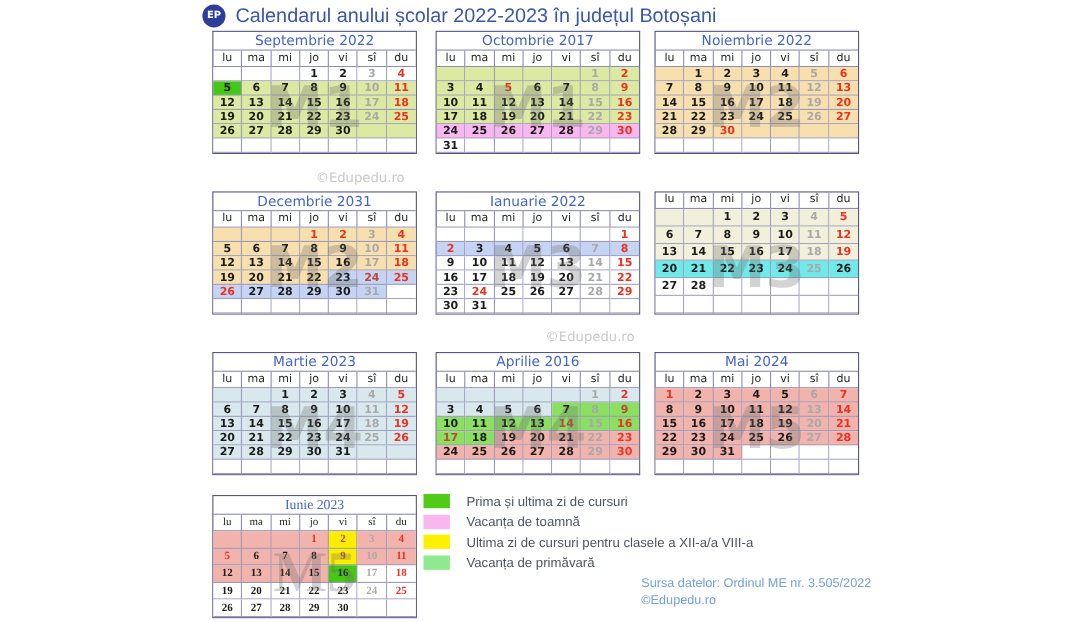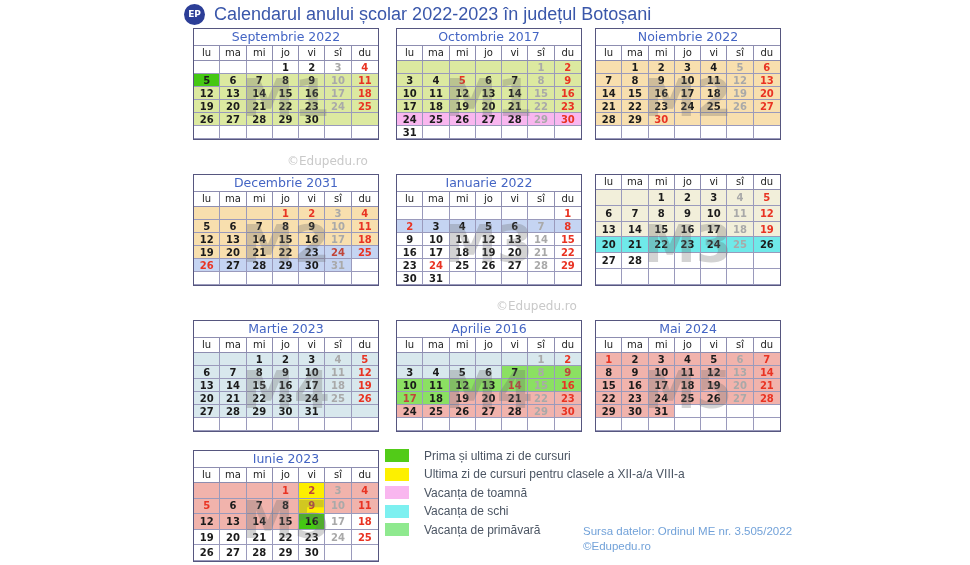--- a/index.html
+++ b/index.html
@@ -645,21 +645,21 @@
           <div class="cal-cell" style="background: rgb(255, 255, 255);"></div>
           <div class="cal-cell" style="background: rgb(255, 255, 255);"></div>
           <div class="cal-cell" style="background: rgb(255, 255, 255);"></div>
           <div class="cal-cell" style="background: rgb(255, 255, 255);"></div>
           <div class="cal-cell" style="background: rgb(255, 255, 255);"></div>
           <div class="cal-cell" style="background: rgb(255, 255, 255);"></div>
           <div class="cal-cell" style="background: rgb(255, 255, 255);"></div>
         </div>
         <div class="cal-wm">M5</div>
       </div>
-      <div class="cal" style="left: 193px; top: 450px;">
+      <div class="cal" style="left: 193px; top: 450px; font-family: Liberation Serif, serif;">
         <div class="cal-title">Iunie 2023</div>
         <div class="cal-weekdays">
           <span>lu</span>
           <span>ma</span>
           <span>mi</span>
           <span>jo</span>
           <span>vi</span>
           <span>sî</span>
           <span>du</span>
         </div>
@@ -711,30 +711,26 @@
         <div class="cal-wm">M5</div>
       </div>
     </div>
 
   <div class="legend" id="legend">
       <div class="legend-item">
         <span class="legend-swatch" style="background: rgb(82, 203, 24);"></span>
         <span class="legend-label">Prima și ultima zi de cursuri</span>
       </div>
       <div class="legend-item">
+        <span class="legend-swatch" style="background: rgb(249, 182, 239);"></span>
+        <span class="legend-label">Vacanța de toamnă</span>
+      </div>
+      <div class="legend-item">
         <span class="legend-swatch" style="background: rgb(253, 240, 0);"></span>
         <span class="legend-label">Ultima zi de cursuri pentru clasele a XII-a/a VIII-a</span>
-      </div>
-      <div class="legend-item">
-        <span class="legend-swatch" style="background: rgb(249, 182, 239);"></span>
-        <span class="legend-label">Vacanța de toamnă</span>
-      </div>
-      <div class="legend-item">
-        <span class="legend-swatch" style="background: rgb(125, 240, 240);"></span>
-        <span class="legend-label">Vacanța de schi</span>
       </div>
       <div class="legend-item">
         <span class="legend-swatch" style="background: rgb(143, 233, 143);"></span>
         <span class="legend-label">Vacanța de primăvară</span>
       </div>
     </div>
 
   <div class="source">
     <div>Sursa datelor: Ordinul ME nr. 3.505/2022</div>
     <div>©Edupedu.ro</div>

